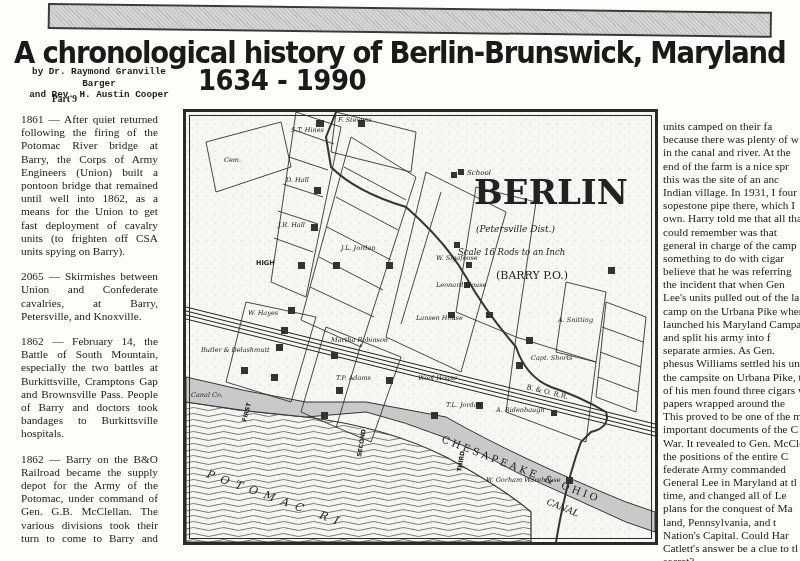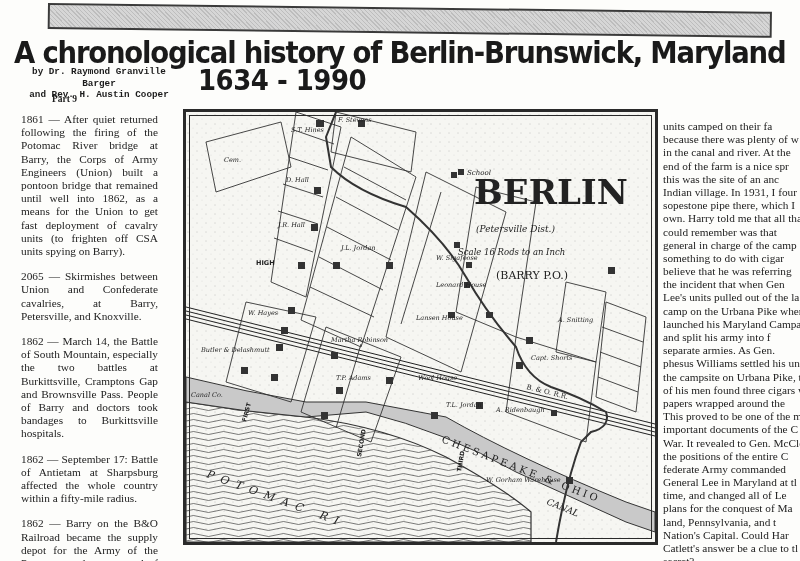--- a/index.html
+++ b/index.html
@@ -28,22 +28,21 @@
   <div>by Dr. Raymond Granville Barger</div>
   <div>and Rev. H. Austin Cooper</div>
 </div>
 <div class="part">Part 9</div>
 
 <div class="years">1634 - 1990</div>
 
 <div class="col leftcol">
   <p>1861 — After quiet returned following the firing of the Potomac River bridge at Barry, the Corps of Army Engineers (Union) built a pontoon bridge that remained until well into 1862, as a means for the Union to get fast deployment of cavalry units (to frighten off CSA units spying on Barry).</p>
   <p>2065 — Skirmishes between Union and Confederate cavalries, at Barry, Petersville, and Knoxville.</p>
-  <p>1862 — March 14, the Battle of South Mountain, especially the two battles at Burkittsville, Cramptons Gap and Brownsville Pass. People of Barry and doctors took bandages to Burkittsville hospitals.</p>
-  <p>1862 — September 17: Battle of Antietam at Sharpsburg affected the whole country within a fifty-mile radius.</p>
+  <p>1862 — February 14, the Battle of South Mountain, especially the two battles at Burkittsville, Cramptons Gap and Brownsville Pass. People of Barry and doctors took bandages to Burkittsville hospitals.</p>
   <p style="height:92px;overflow:hidden;">1862 — Barry on the B&amp;O Railroad became the supply depot for the Army of the Potomac, under command of Gen. G.B. McClellan. The various divisions took their turn to come to Barry and camp there (mostly between the tracks) while being re-equipped and getting new uniforms, new winter</p>
 </div>
 
 <div class="map">
   <svg width="469" height="430" viewBox="0 0 469 430">
     <defs>
       <pattern id="waves" width="30" height="6" patternUnits="userSpaceOnUse">
         <path d="M0 3 Q7.5 0 15 3 T30 3" fill="none" stroke="#444" stroke-width="0.7"></path>
       </pattern>
       <pattern id="speck" width="9" height="9" patternUnits="userSpaceOnUse">

